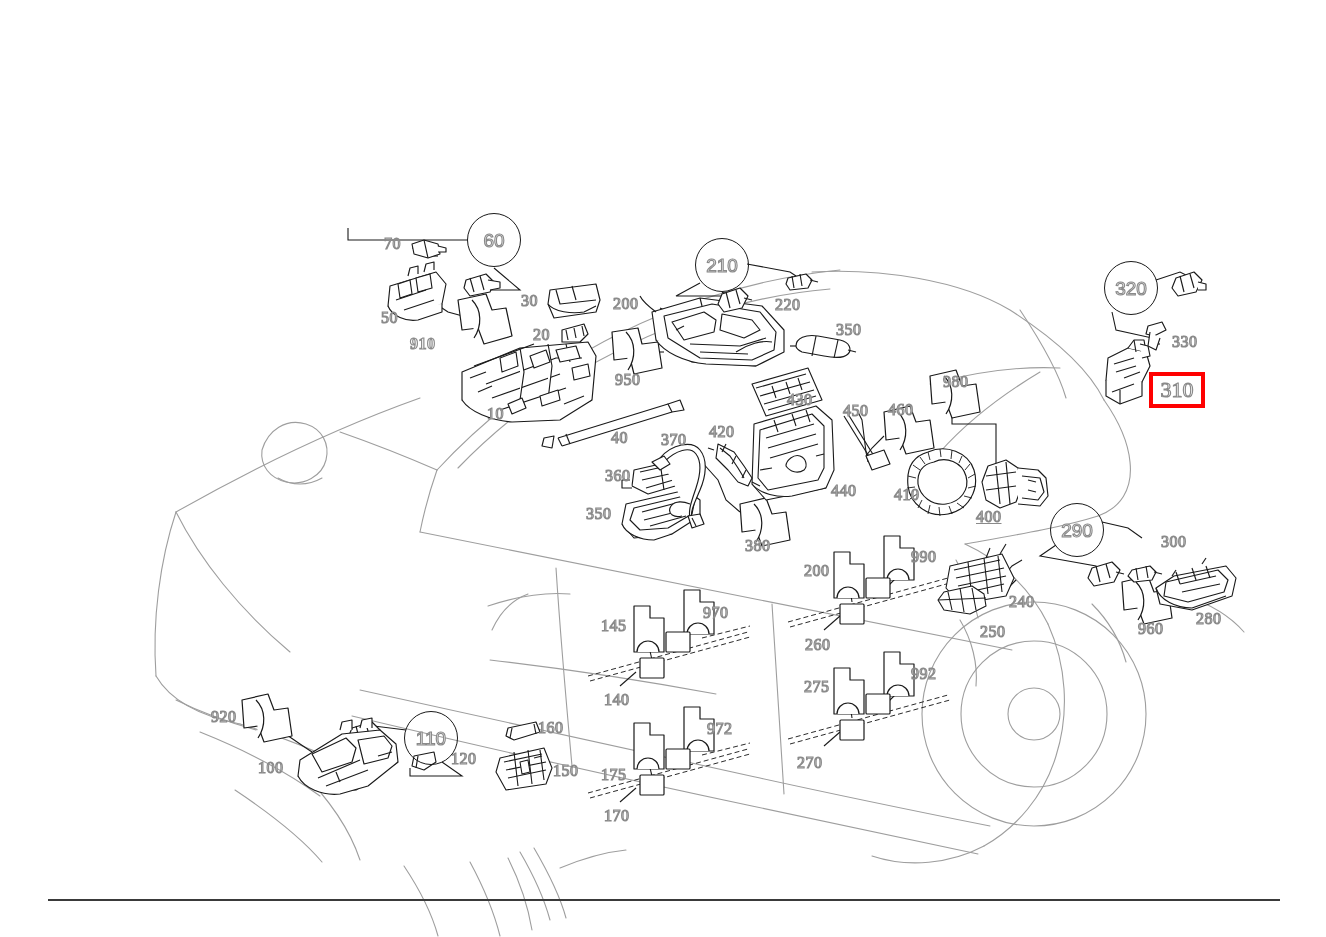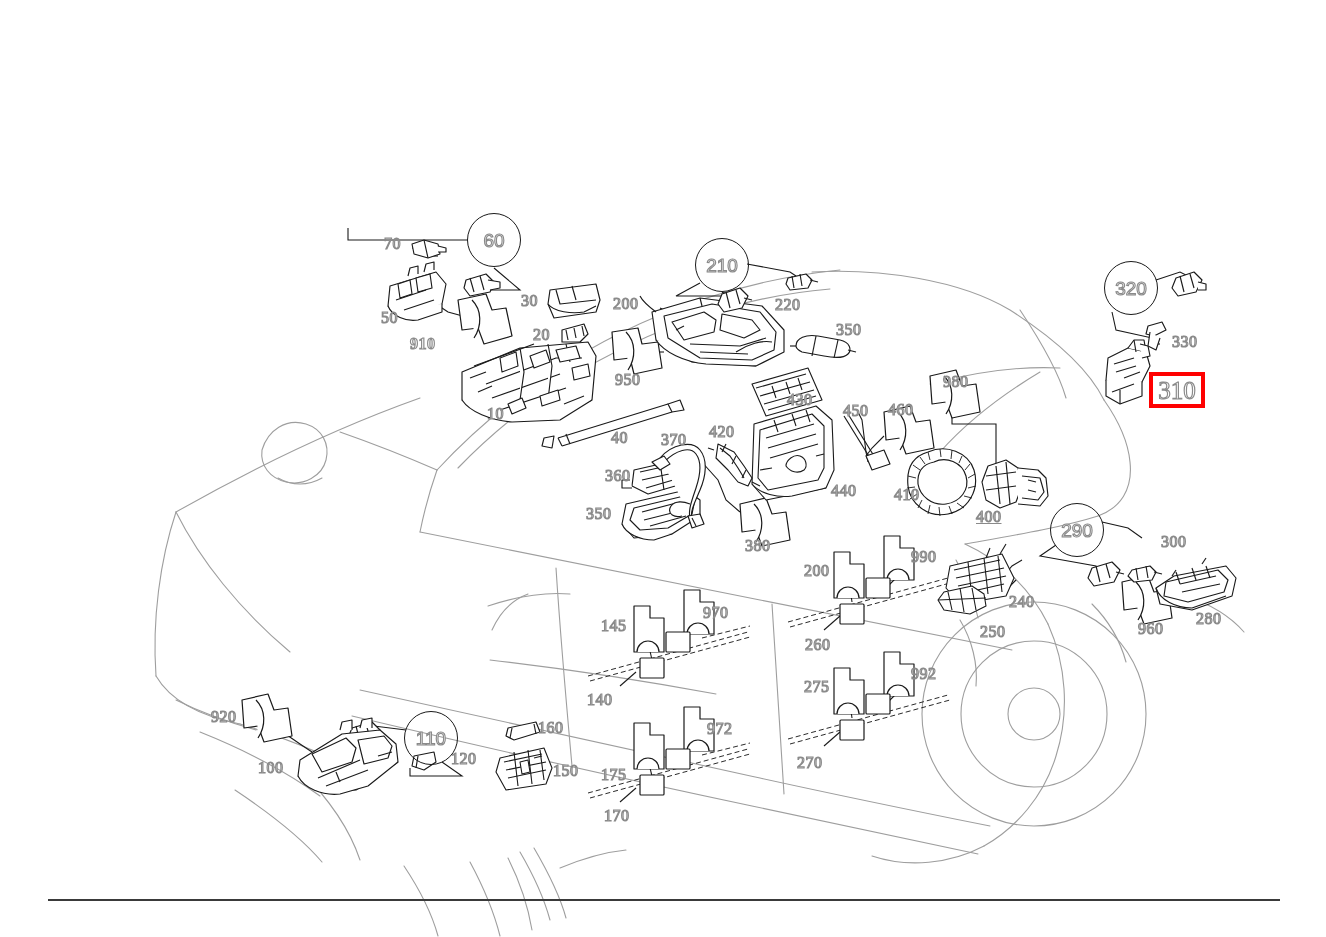--- a/index.html
+++ b/index.html
@@ -65,21 +65,21 @@
     position: absolute;
     box-sizing: border-box;
     background: #ffffff;
   }
   .hl-box > span {
     position: absolute;
     left: 50%;
     top: 50%;
     transform: translate(-50%, -50%);
     font-family: "Liberation Serif", serif;
-    font-size: 25px;
+    font-size: 22px;
     line-height: 1;
     color: #ffffff;
     -webkit-text-stroke: 1.15px #8a8a8a;
     white-space: nowrap;
   }
 </style>
 </head>
 <body>
 
 <div id="page">
@@ -624,21 +624,21 @@
       <div class="lbl" style="left: 911px; top: 549px;">990</div>
       <div class="lbl" style="left: 804px; top: 563px;">200</div>
       <div class="lbl" style="left: 805px; top: 637px;">260</div>
       <div class="lbl" style="left: 1009px; top: 594px;">240</div>
       <div class="lbl" style="left: 980px; top: 624px;">250</div>
       <div class="lbl" style="left: 911px; top: 666px;">992</div>
       <div class="lbl" style="left: 804px; top: 679px;">275</div>
       <div class="lbl" style="left: 797px; top: 755px;">270</div>
       <div class="lbl" style="left: 703px; top: 605px;">970</div>
       <div class="lbl" style="left: 601px; top: 618px; text-align: right;">145</div>
-      <div class="lbl" style="left: 587px; top: 692px; text-align: center;">140</div>
+      <div class="lbl" style="left: 604px; top: 692px; text-align: center;">140</div>
       <div class="lbl" style="left: 707px; top: 721px;">972</div>
       <div class="lbl" style="left: 601px; top: 735px; margin-top: 32px;">175</div>
       <div class="lbl" style="left: 604px; top: 808px;">170</div>
       <div class="lbl" style="left: 538px; top: 720px;">160</div>
       <div class="lbl" style="left: 553px; top: 763px;">150</div>
       <div class="lbl" style="left: 211px; top: 709px;">920</div>
       <div class="lbl" style="left: 258px; top: 760px;">100</div>
       <div class="lbl" style="left: 411px; top: 751px; margin-left: 40px;">120</div>
     </div>
   <div id="circles-layer">

